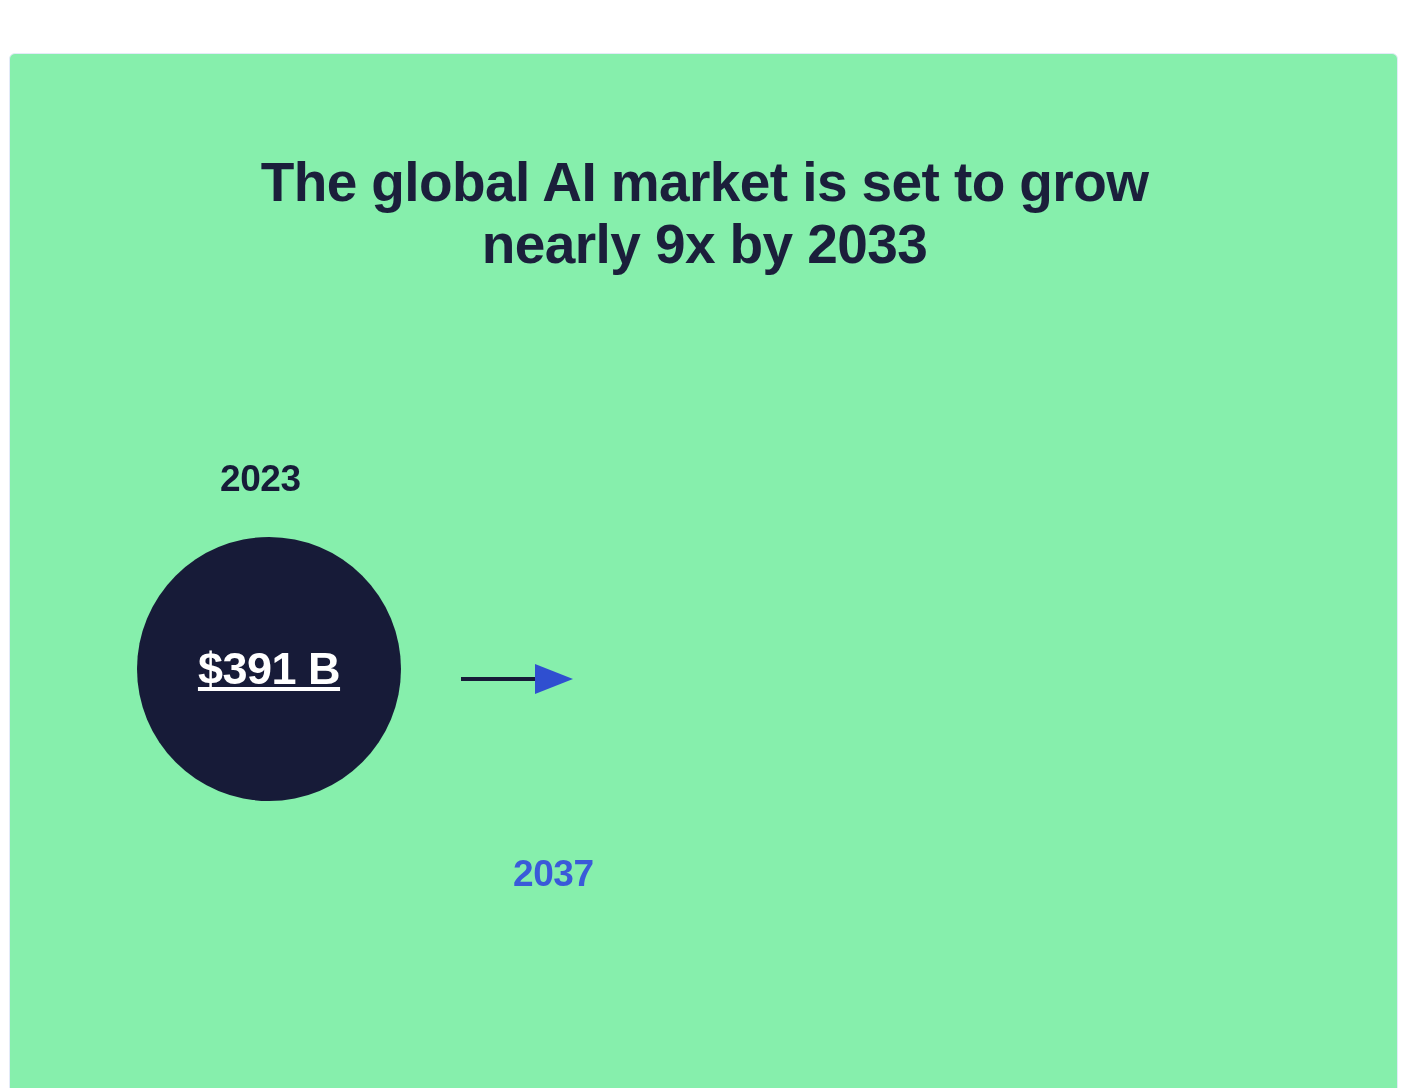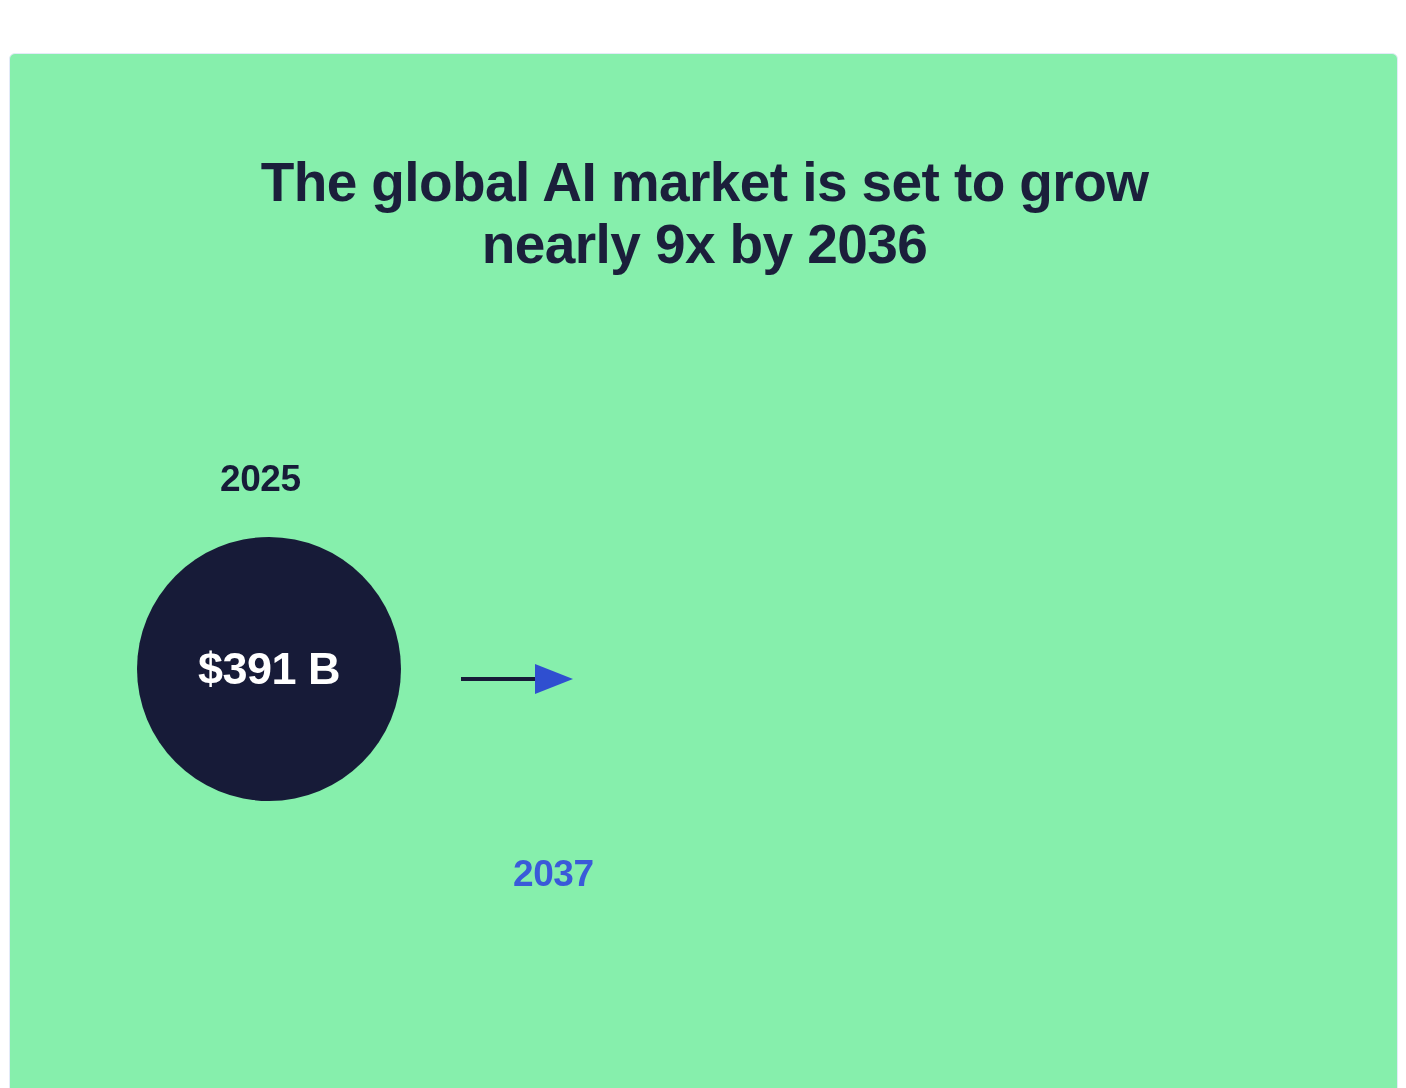--- a/index.html
+++ b/index.html
@@ -65,20 +65,21 @@
     box-sizing: border-box;
   }
 
   .bubble-value {
     color: #ffffff;
     font-family: "Liberation Sans", sans-serif;
     font-weight: bold;
     letter-spacing: -1px;
     white-space: nowrap;
     text-align: center;
+    text-decoration: underline;
   }
 
   
   #bubble-2025 {
     left: 127px;
     top: 483px;
     width: 264px;
     height: 264px;
     background: #171b38;
   }
@@ -129,26 +130,26 @@
     height: 46px;
   }
 </style>
 </head>
 <body>
 
 <div id="infographic-card">
 
   <div id="chart-title">
     <span class="title-line">The global AI market is set to grow</span>
-    <span class="title-line">nearly 9x by 2036</span>
+    <span class="title-line">nearly 9x by 2033</span>
   </div>
 
   <div id="bubble-plot">
 
-    <div class="year-label" id="year-label-2025">2025</div>
+    <div class="year-label" id="year-label-2025">2023</div>
 
     <div class="bubble" id="bubble-2025">
       <span class="bubble-value">$391 B</span>
     </div>
 
     <svg id="growth-arrow" viewBox="0 0 130 46">
       <line x1="8" y1="23" x2="92" y2="23" stroke="#171b38" stroke-width="4"></line>
       <polygon points="82,8 120,23 82,38" fill="#2f4fd0"></polygon>
     </svg>
 

